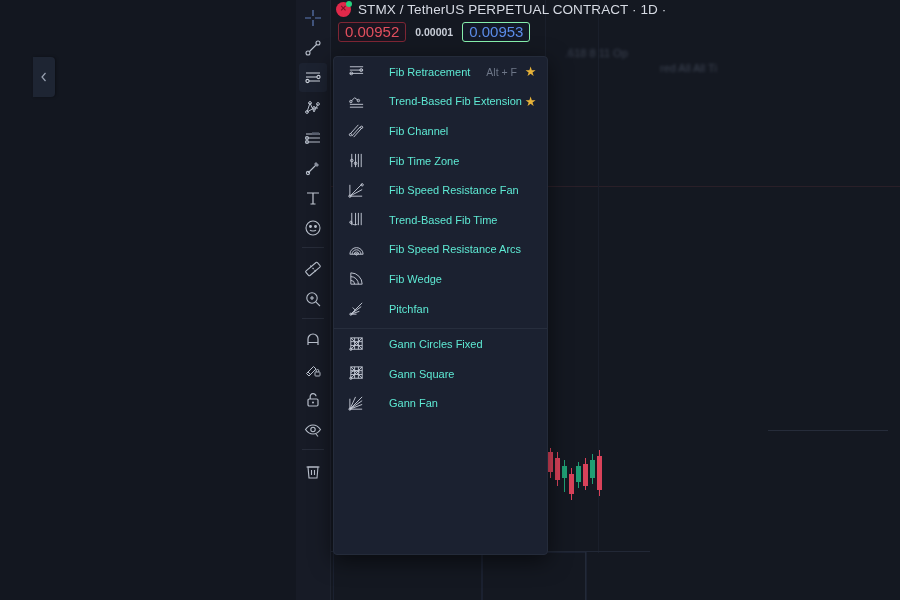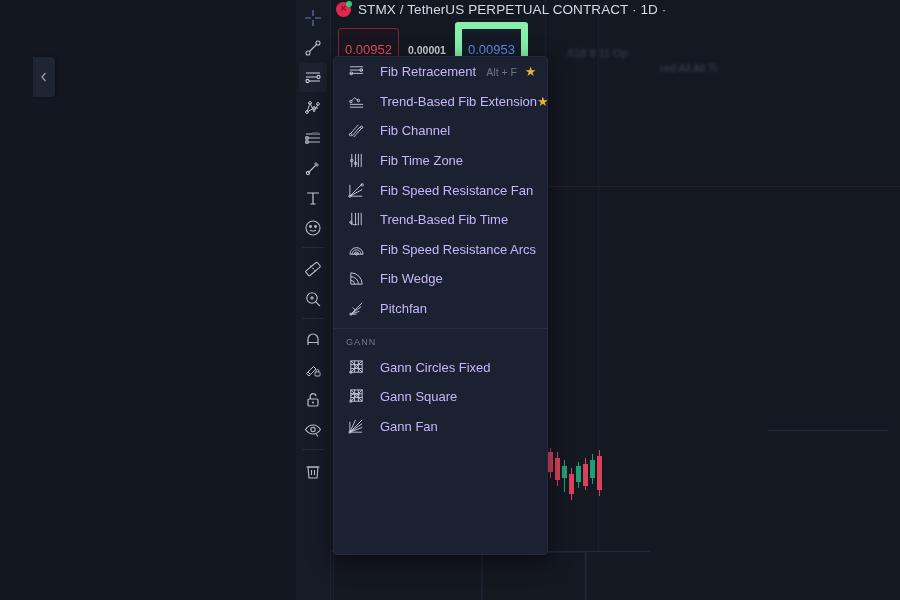--- a/index.html
+++ b/index.html
@@ -35,25 +35,25 @@
     background:#27d07f;
   }
   .coin-logo .x{
     position:absolute;left:4px;top:3px;width:7px;height:8px;
     color:#7c1026;font-size:8px;line-height:8px;font-weight:bold;
   }
   .ticker-title{color:#d6dae3;font-size:13.5px;letter-spacing:.1px;white-space:nowrap;}
 
   .price-row{position:absolute;left:338px;top:22px;display:flex;align-items:center;gap:9px;}
   .price-pill{
-    font-size:13px;padding:14px 6px;border-radius:3px;line-height:14px;
+    font-size:15px;padding:2px 6px;border-radius:3px;line-height:14px;
   }
   .price-bid{color:#e34f5e;border:1px solid #7e2634;background:#1a1520;}
   .price-spread{color:#c9ced8;font-weight:bold;font-size:10.5px;}
-  .price-ask{color:#5b8ce8;border:7px solid #86efac;background:#141a28;}
+  .price-ask{color:#5b8ce8;border:1px solid #86efac;background:#141a28;}
 
   
   .toolbar{
     position:absolute;left:296px;top:0;width:34px;height:600px;
     background:#171b26;border-right:1px solid #1f2430;
     display:flex;flex-direction:column;align-items:center;
   }
   .tb-btn{
     width:28px;height:29px;margin-top:1px;
     display:flex;align-items:center;justify-content:center;
@@ -83,21 +83,21 @@
     color:#707a8c;font-size:9px;letter-spacing:1.1px;
     padding:8px 0 5px 12px;text-transform:uppercase;
   }
   .menu-item{
     height:29.6px;display:flex;align-items:center;padding:0 10px 0 12px;
     cursor:default;
   }
   .mi-icon{width:20px;height:20px;flex:none;display:flex;align-items:center;justify-content:center;}
   .mi-icon svg{display:block;}
   .mi-label{
-    color:#c4b5fd;font-size:13px;margin-left:14px;flex:1;white-space:nowrap;
+    color:#5eead4;font-size:11px;margin-left:23px;flex:1;white-space:nowrap;
   }
   .mi-shortcut{color:#6d7687;font-size:10.5px;margin-right:7px;white-space:nowrap;}
   .mi-star{font-size:13px;color:#e8b339;line-height:1;width:13px;text-align:center;}
   .menu-divider{height:1px;background:#272e3d;margin:5px 0 0 0;}
   .c-wick{position:absolute;width:1px;}
   .c-body{position:absolute;width:5px;}
 </style>
 </head>
 <body>
 
@@ -386,21 +386,20 @@
                 <circle cx="3" cy="15" r="1.1"></circle>
               </svg>
             </span>
             <span class="mi-label">Pitchfan</span>
             <span class="mi-star" style="color: rgb(232, 179, 57);"></span>
           </div>
         </div>
     </div>
     <div class="menu-divider"></div>
     <div>
-      <div class="menu-group-label">GANN</div>
       <div id="gann-items">
           <div class="menu-item">
             <span class="mi-icon">
               <svg width="17" height="17" viewBox="0 0 18 18" stroke="#c3c9d4" stroke-width="1" fill="none">
                 <rect x="3" y="2" width="12" height="12"></rect>
                 <path d="M7 2v12M11 2v12M3 6h12M3 10h12M3 2l12 12M15 2L3 14"></path>
                 <circle cx="3" cy="14" r="1.2"></circle>
               </svg>
             </span>
             <span class="mi-label">Gann Circles Fixed</span>

